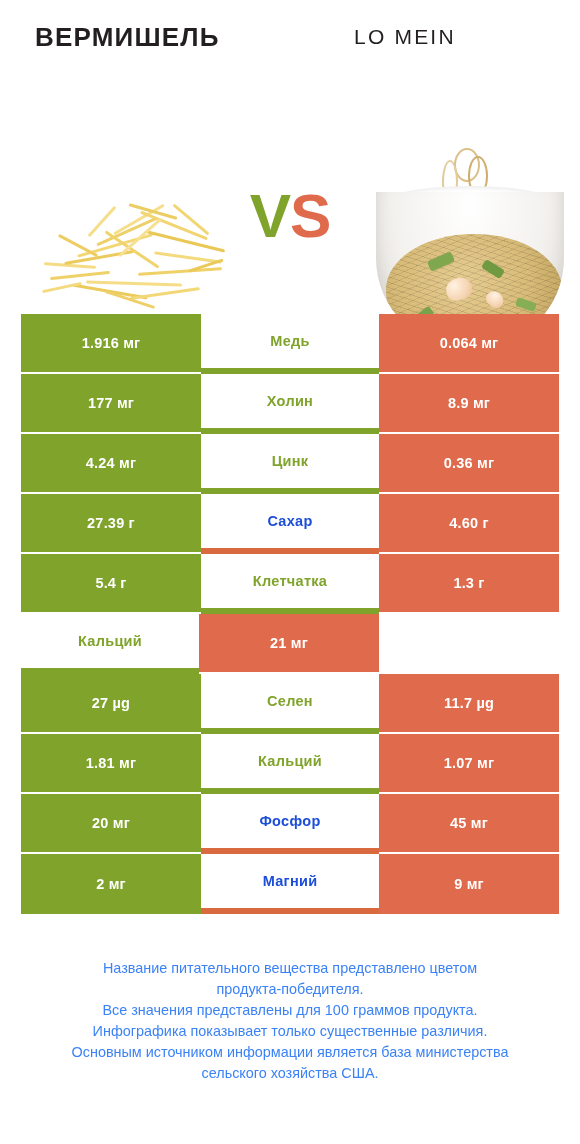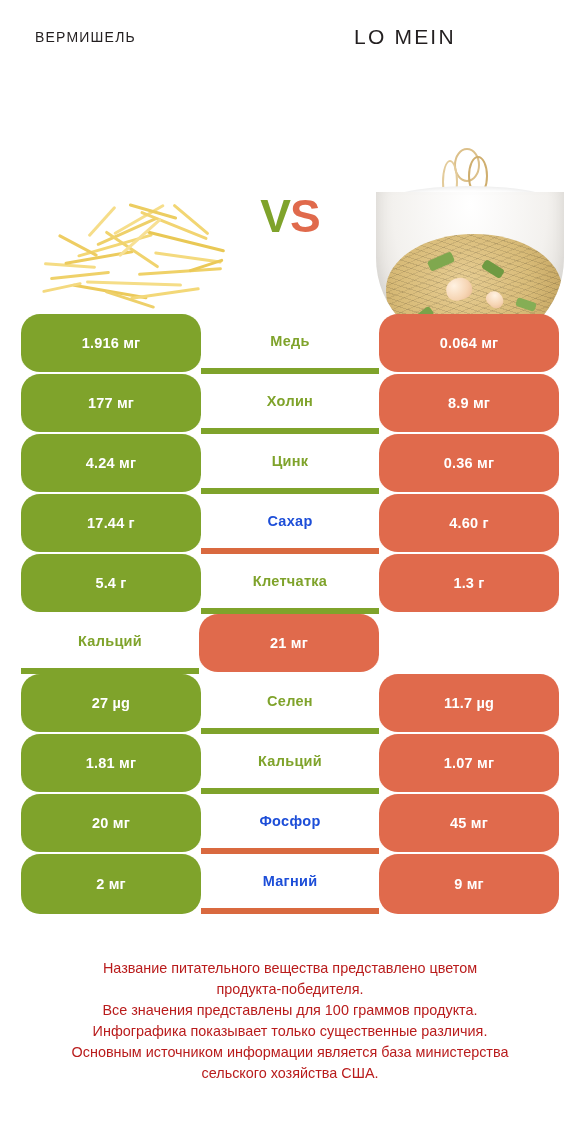--- a/index.html
+++ b/index.html
@@ -30,39 +30,39 @@
   }
   .title {
     position: absolute;
     top: 0;
     font-weight: 400;
     color: #231f20;
     letter-spacing: 1.2px;
     white-space: nowrap;
     line-height: 30px;
   }
-  .title-left  { left: 35px;  font-size: 14px; }
+  .title-left  { left: 35px;  font-size: 26px; font-weight: bold; }
   .title-right { left: 354px; font-size: 21px; letter-spacing: 2.2px; }
 
   
   .hero {
     position: absolute;
     top: 68px;
     left: 0;
     width: 580px;
     height: 226px;
   }
 
   .vs {
     position: absolute;
     left: 232px;
     top: 148px;
     width: 116px;
     text-align: center;
-    font-size: 46px;
+    font-size: 62px;
     font-weight: 700;
     line-height: 62px;
     letter-spacing: -1px;
     transform: translateY(-50%);
     user-select: none;
   }
   .vs .v { color: #7FA32B; }
   .vs .s { color: #E06A4C; }
 
   
@@ -153,21 +153,20 @@
     align-items: center;
     justify-content: center;
     font-size: 14.5px;
     font-weight: 700;
     white-space: nowrap;
   }
   .cell-left, .cell-right {
     width: 180px;
     color: #ffffff;
     letter-spacing: 0.2px;
-    border-radius: 19px;
   }
   .cell-left  { background: #7FA32B; border-bottom: 2px solid #ffffff; }
   .cell-right { background: #E06A4C; border-bottom: 2px solid #ffffff; }
   .cell-mid {
     width: 178px;
     background: #ffffff;
     font-size: 14.5px;
     font-weight: 700;
     letter-spacing: 0.3px;
     border-bottom: 6px solid #0ea5e9;
@@ -184,21 +183,21 @@
   
   .footnote {
     position: absolute;
     left: 0;
     top: 958px;
     width: 580px;
     padding: 0 28px;
     text-align: center;
     font-size: 14.4px;
     line-height: 21px;
-    color: #b91c1c;
+    color: #3b82f6;
     font-weight: 400;
   }
   .footnote p { margin: 0; }
 </style>
 </head>
 <body>
 
 <div class="page">
 
   <div class="titles">
@@ -279,21 +278,21 @@
 
     <div class="row">
       <div class="cell cell-left">4.24 мг</div>
       <div class="cell cell-mid sep-green">
           <span class="label-green">Цинк</span>
         </div>
       <div class="cell cell-right">0.36 мг</div>
     </div>
 
     <div class="row">
-      <div class="cell cell-left">17.44 г</div>
+      <div class="cell cell-left">27.39 г</div>
       <div class="cell cell-mid sep-orange">
           <span class="label-orange">Сахар</span>
         </div>
       <div class="cell cell-right">4.60 г</div>
     </div>
 
     <div class="row">
       <div class="cell cell-left">5.4 г</div>
       <div class="cell cell-mid sep-green">
           <span class="label-green">Клетчатка</span>

